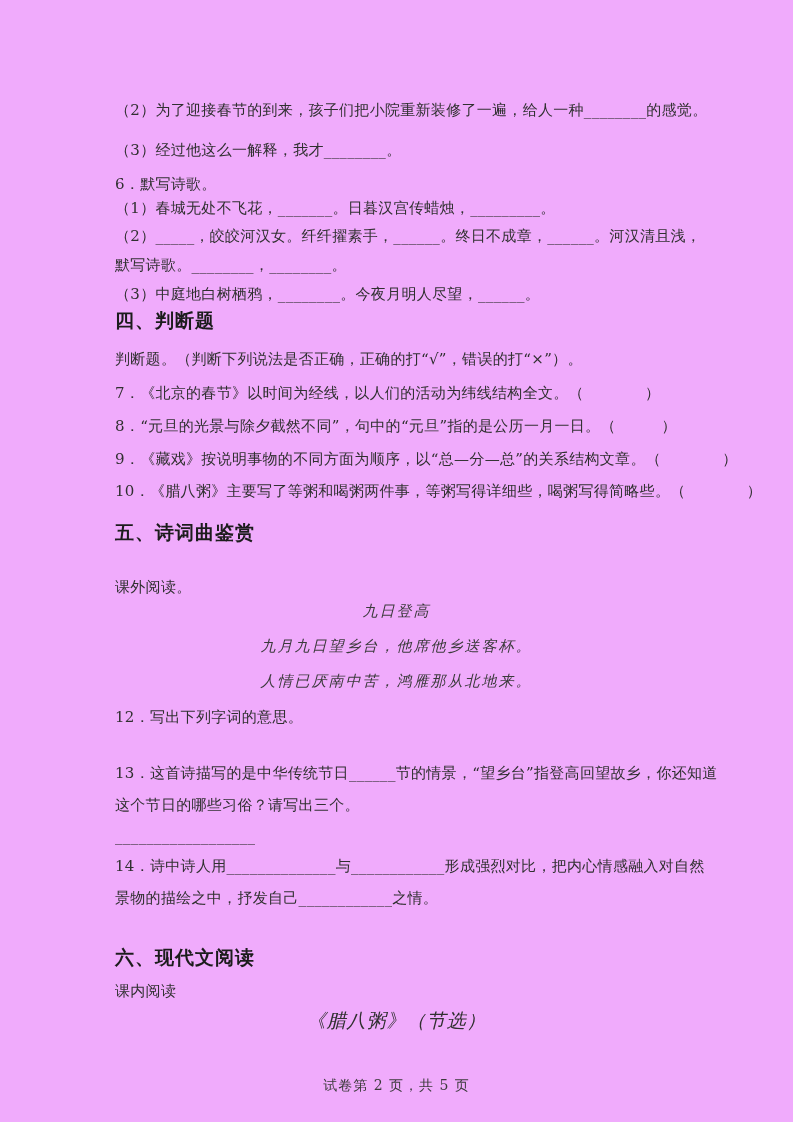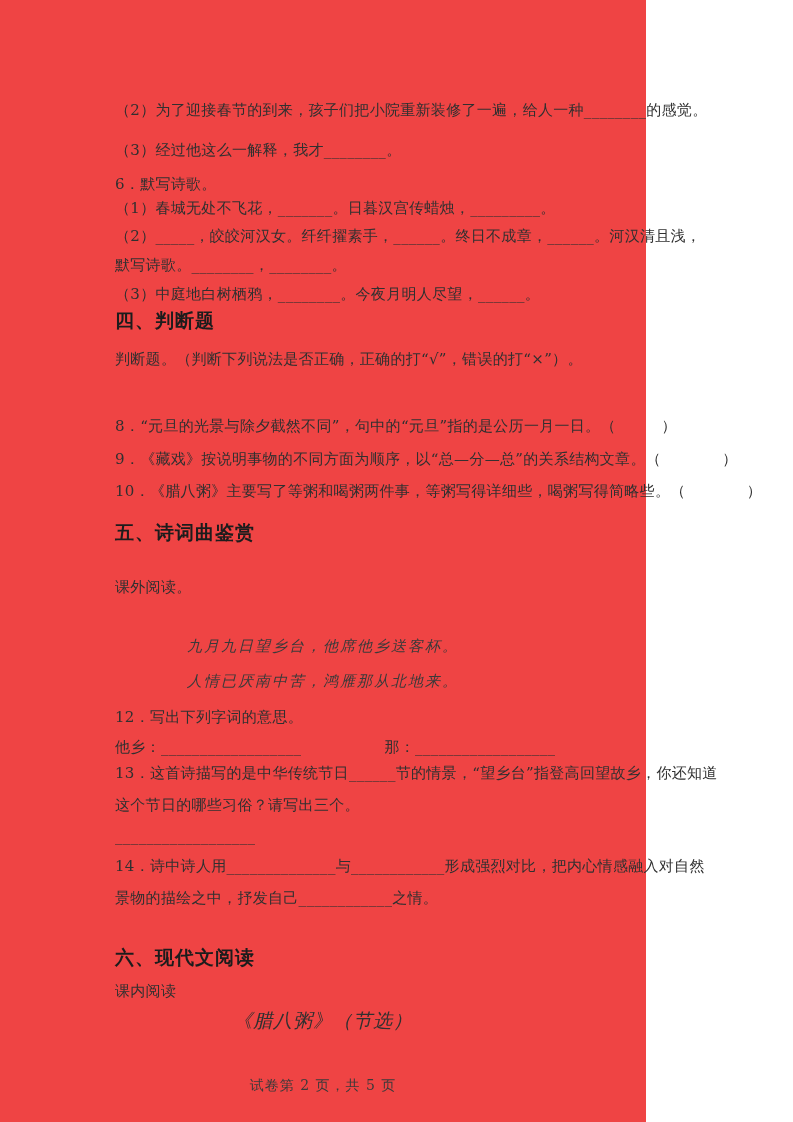--- a/index.html
+++ b/index.html
@@ -6,22 +6,22 @@
   html, body { background: #ffffff; }
   body {
     width: 793px; height: 1122px;
     font-family: "DejaVu Serif", "Liberation Serif", serif;
     color: #303030;
     position: relative;
     overflow: hidden;
   }
   .page {
     position: absolute; left: 0; top: 0;
-    width: 646px; height: 1122px;
-    background: #ef4444;
+    width: 793px; height: 1122px;
+    background: #f0abfc;
   }
   .line {
     position: absolute;
     left: 115px;
     right: 90px;
     font-size: 15px;
     line-height: 20px;
     letter-spacing: 0.3px;
     white-space: nowrap;
     color: #303030;
@@ -63,35 +63,33 @@
   <div class="line" style="top:100px">（2）为了迎接春节的到来，孩子们把小院重新装修了一遍，给人一种________的感觉。</div>
   <div class="line" style="top:140px">（3）经过他这么一解释，我才________。</div>
   <div class="line" style="top:174px">6．默写诗歌。</div>
   <div class="line" style="top:198px">（1）春城无处不飞花，_______。日暮汉宫传蜡烛，_________。</div>
   <div class="line" style="top:226px">（2）_____，皎皎河汉女。纤纤擢素手，______。终日不成章，______。河汉清且浅，</div>
   <div class="line" style="top:255px">默写诗歌。________，________。</div>
   <div class="line" style="top:284px">（3）中庭地白树栖鸦，________。今夜月明人尽望，______。</div>
 
   <div class="line heading" style="top:310px">四、判断题</div>
   <div class="line" style="top:349px">判断题。（判断下列说法是否正确，正确的打“√”，错误的打“×”）。</div>
+  <div class="line" style="top:383px">7．《北京的春节》以时间为经线，以人们的活动为纬线结构全文。（　　　　）</div>
   <div class="line" style="top:416px">8．“元旦的光景与除夕截然不同”，句中的“元旦”指的是公历一月一日。（　　　）</div>
   <div class="line" style="top:449px">9．《藏戏》按说明事物的不同方面为顺序，以“总—分—总”的关系结构文章。（　　　　）</div>
   <div class="line" style="top:481px">10．《腊八粥》主要写了等粥和喝粥两件事，等粥写得详细些，喝粥写得简略些。（　　　　）</div>
 
   <div class="line heading" style="top:522px">五、诗词曲鉴赏</div>
   <div class="line" style="top:577px">课外阅读。</div>
 
+  <div class="line center poem" style="top:601px">九日登高</div>
   <div class="line center poem" style="top:671px">人情已厌南中苦，鸿雁那从北地来。</div>
   <div class="line center poem" style="top:636px">九月九日望乡台，他席他乡送客杯。</div>
 
   <div class="line" style="top:707px">12．写出下列字词的意思。</div>
-  <div class="line" style="top:737px">
-    <span>他乡：__________________</span>
-    <span class="gap2">那：__________________</span>
-  </div>
   <div class="line" style="top:763px">13．这首诗描写的是中华传统节日______节的情景，“望乡台”指登高回望故乡，你还知道</div>
   <div class="line" style="top:795px">这个节日的哪些习俗？请写出三个。</div>
   <div class="line" style="top:826px">__________________</div>
   <div class="line" style="top:856px">14．诗中诗人用______________与____________形成强烈对比，把内心情感融入对自然</div>
   <div class="line" style="top:888px">景物的描绘之中，抒发自己____________之情。</div>
 
   <div class="line heading" style="top:947px">六、现代文阅读</div>
   <div class="line" style="top:981px">课内阅读</div>
   <div class="line center passage-title" style="top:1010px">《腊八粥》（节选）</div>
 

